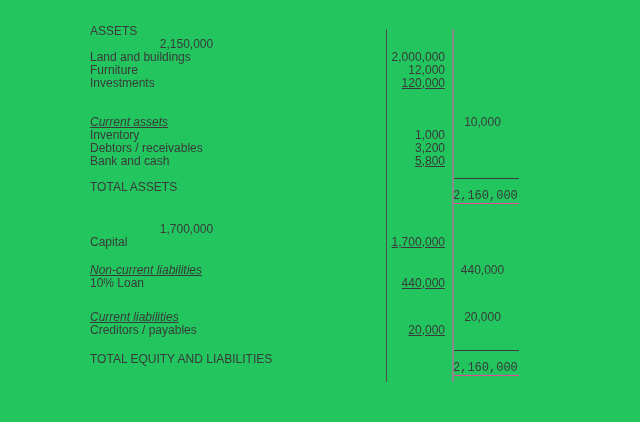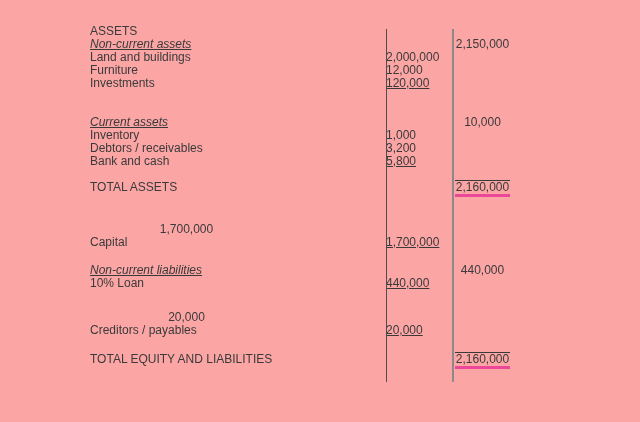--- a/index.html
+++ b/index.html
@@ -4,21 +4,21 @@
 <style>
   html, body {
     margin: 0;
     padding: 0;
     background: #ffffff;
   }
   .stage {
     position: relative;
     width: 640px;
     height: 422px;
-    background: #fca5a5;
+    background: #22c55e;
     overflow: hidden;
     font-family: "Liberation Sans", sans-serif;
     font-size: 12px;
     line-height: 13px;
     color: #3a3a3a;
   }
   .rows {
     position: absolute;
     top: 25px;
     left: 90px;
@@ -31,43 +31,44 @@
   }
   .spacer {
     width: 100%;
   }
   .label {
     width: 296px;
     overflow: visible;
   }
   .col1 {
     width: 66px;
-    text-align: left;
+    text-align: right;
     padding-right: 7px;
     box-sizing: border-box;
   }
   .col2 {
     width: 61px;
     text-align: center;
     box-sizing: border-box;
   }
   .row-subheader .label {
     font-style: italic;
     text-decoration: underline;
   }
   .amt-u {
     text-decoration: underline;
   }
   .total-amt {
     display: inline-block;
     border-top: 1px solid #3a3a3a;
-    border-bottom: 3px solid #ec4899;
-    padding: 0 1px 0 1px;
+    border-bottom: 1px solid #ec4899;
+    padding: 11px 1px 0 1px;
     margin-top: -3px;
     line-height: 13px;
+    font-family: Liberation Mono, monospace;
   }
   .vline {
     position: absolute;
     top: 29px;
     height: 353px;
   }
   .vline-1 {
     left: 386px;
     width: 1px;
     background: #4d4d4d;
@@ -82,21 +83,20 @@
 <body>
 
 <div class="stage" style="color: rgb(58, 58, 58);">
   <div class="rows" id="rows">
       <div class="row row-header">
         <span class="label">ASSETS</span>
         <span class="col1"></span>
         <span class="col2"></span>
       </div>
       <div class="row row-subheader">
-        <span class="label">Non-current assets</span>
         <span class="col1"></span>
         <span class="col2"><span>2,150,000</span></span>
       </div>
       <div class="row row-item">
         <span class="label">Land and buildings</span>
         <span class="col1"><span>2,000,000</span></span>
         <span class="col2"></span>
       </div>
       <div class="row row-item">
         <span class="label">Furniture</span>
@@ -155,20 +155,21 @@
         <span class="col1"></span>
         <span class="col2"><span>440,000</span></span>
       </div>
       <div class="row row-item">
         <span class="label">10% Loan</span>
         <span class="col1"><span class="amt-u">440,000</span></span>
         <span class="col2"></span>
       </div>
       <div class="spacer" style="height: 21px;"></div>
       <div class="row row-subheader">
+        <span class="label">Current liabilities</span>
         <span class="col1"></span>
         <span class="col2"><span>20,000</span></span>
       </div>
       <div class="row row-item">
         <span class="label">Creditors / payables</span>
         <span class="col1"><span class="amt-u">20,000</span></span>
         <span class="col2"></span>
       </div>
       <div class="spacer" style="height: 16px;"></div>
       <div class="row row-header">

